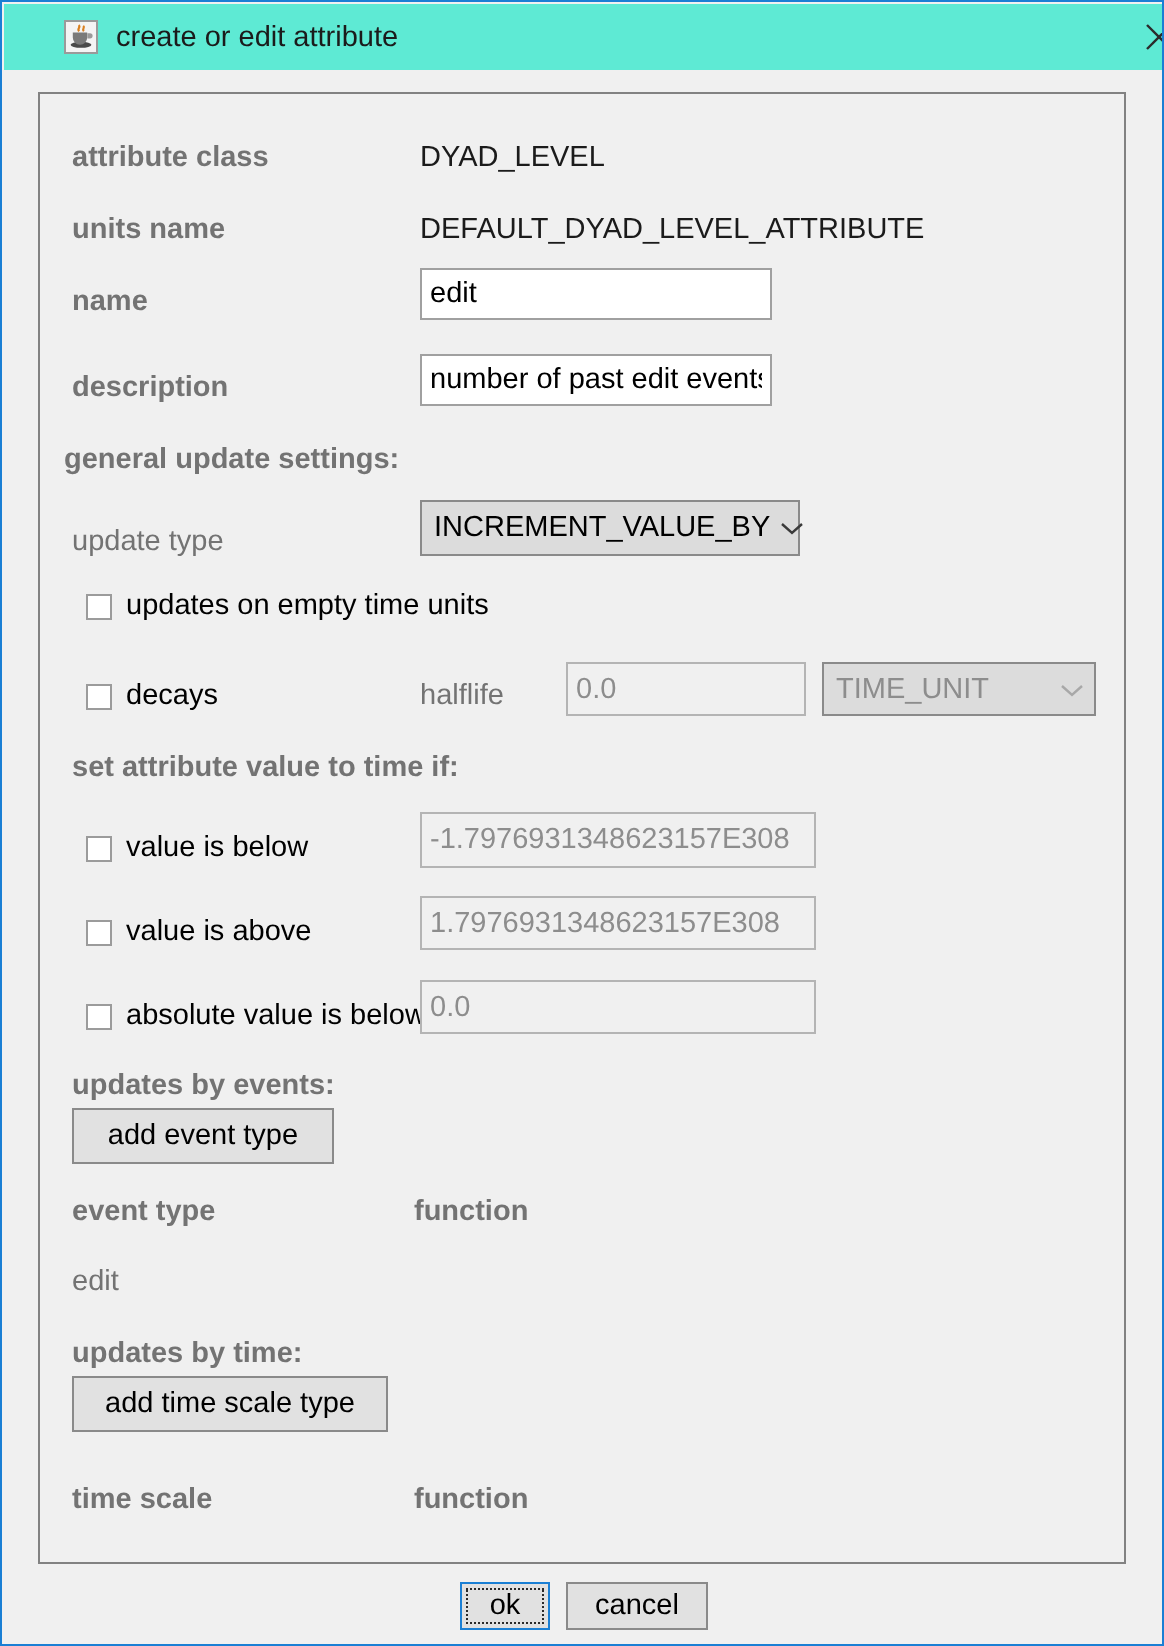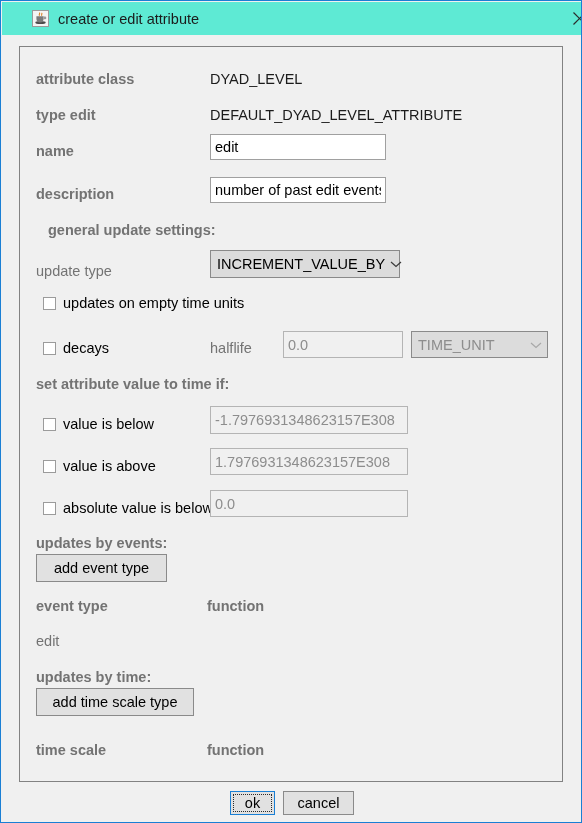--- a/index.html
+++ b/index.html
@@ -233,30 +233,30 @@
     </div>
   </div>
 
   <div class="body-area">
 
     <div class="panel">
 
       <div class="lbl bold" style="left:16px; top:25px;">attribute class</div>
       <div class="lbl val" style="left:190px; top:25px;">DYAD_LEVEL</div>
 
-      <div class="lbl bold" style="left:16px; top:61px;">type edit</div>
+      <div class="lbl bold" style="left:16px; top:61px;">units name</div>
       <div class="lbl val" style="left:190px; top:61px;">DEFAULT_DYAD_LEVEL_ATTRIBUTE</div>
 
       <div class="lbl bold" style="left:16px; top:97px;">name</div>
       <input class="tfield" style="left: 190px; top: 87px; width: 176px; height: 26px;" value="edit">
 
       <div class="lbl bold" style="left:16px; top:140px;">description</div>
       <input class="tfield" style="left: 190px; top: 130px; width: 176px; height: 26px;" value="number of past edit events">
 
-      <div class="lbl bold" style="left:28px; top:176px;">general update settings:</div>
+      <div class="lbl bold" style="left:12px; top:176px;">general update settings:</div>
 
       <div class="lbl" style="left:16px; top:217px;">update type</div>
       <div class="combo" style="left:190px; top:203px; width:190px; height:28px;">
         <span class="ctext">INCREMENT_VALUE_BY</span>
         <span class="chev">
           <svg width="12" height="8" viewBox="0 0 12 8">
             <polyline points="1,2 6,6.5 11,2" fill="none" stroke="#3a3a3a" stroke-width="1.2"></polyline>
           </svg>
         </span>
       </div>

